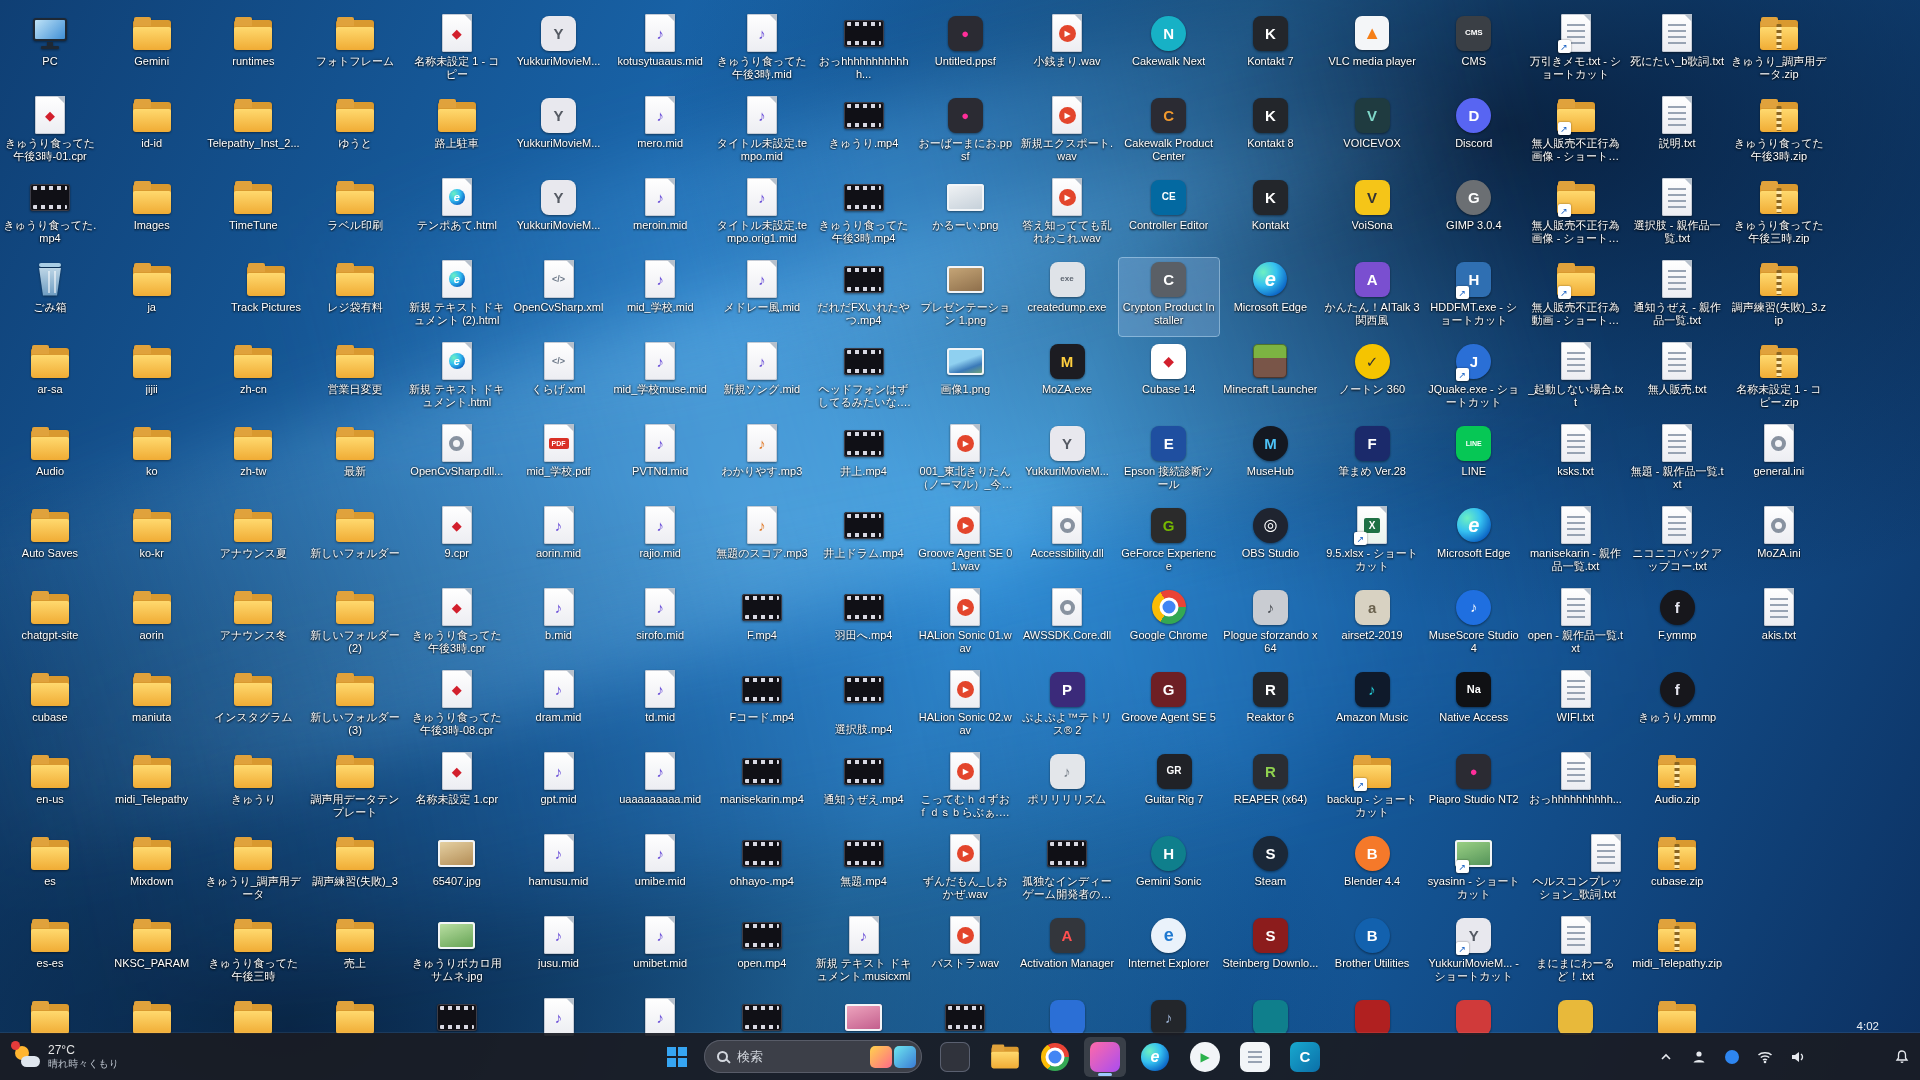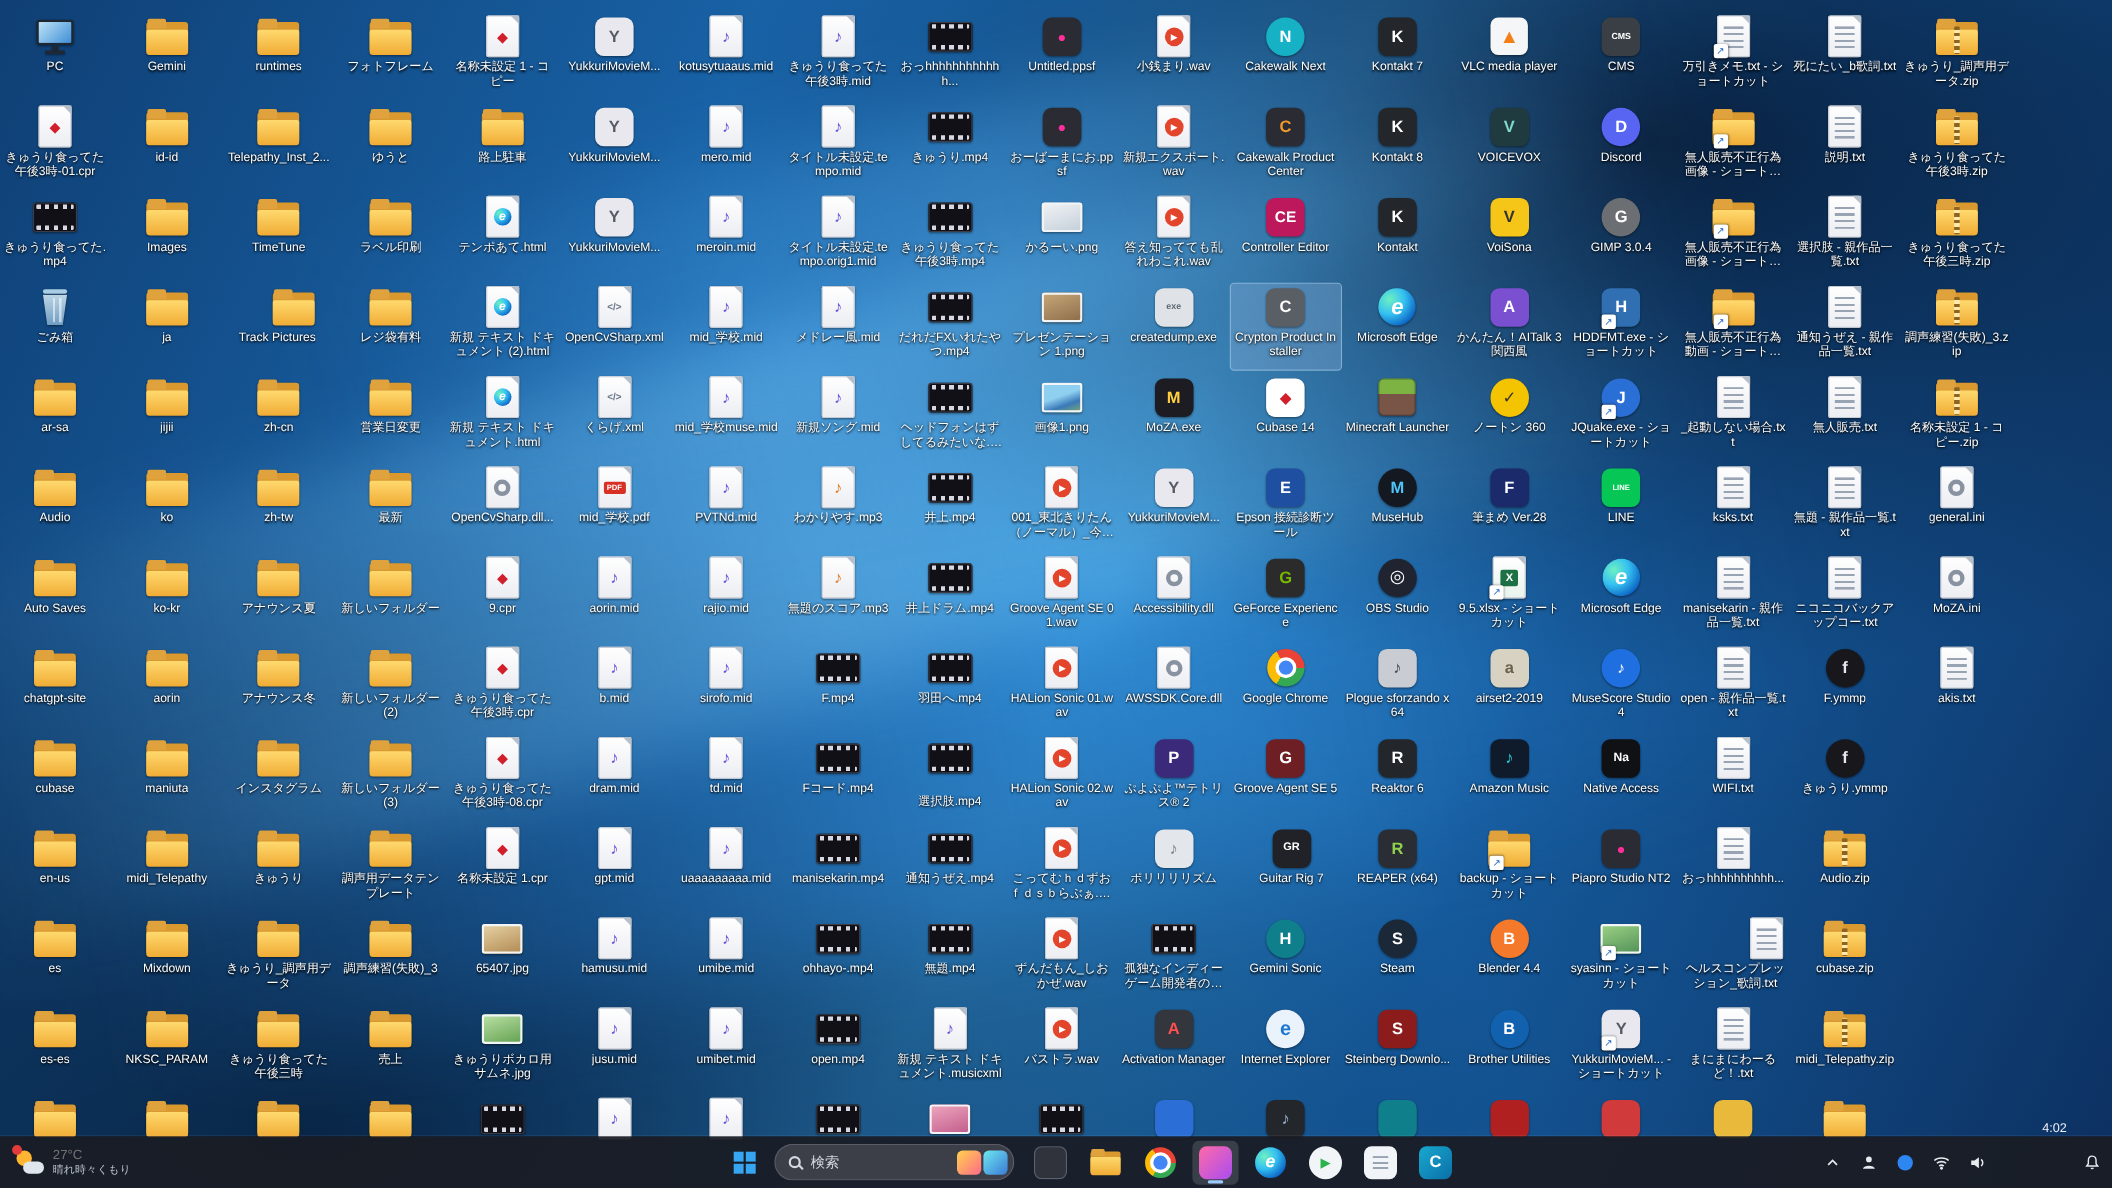--- a/index.html
+++ b/index.html
@@ -99,21 +99,21 @@
 
   
   #taskbar { position:absolute; left:0; right:0; bottom:0; height:47px; background:rgba(26,28,36,.93);
              box-shadow:0 -1px 0 rgba(255,255,255,.07); z-index:10; }
   .weather { position:absolute; left:4px; top:4px; bottom:4px; display:flex; align-items:center; gap:8px; padding:0 10px; border-radius:6px; cursor:pointer; }
   .w-ic { width:26px; height:26px; position:relative; }
   .w-sun { position:absolute; left:1px; top:2px; width:14px; height:14px; border-radius:50%; background:#ffb531; }
   .w-cloud { position:absolute; right:0; bottom:3px; width:19px; height:11px; border-radius:8px; background:#dfe6ee; }
   .w-badge { position:absolute; left:-3px; top:-3px; width:9px; height:9px; border-radius:50%; background:#e23b3b; }
   .w-txt { display:flex; flex-direction:column; line-height:13px; }
-  .w-temp { font-size:12px; color:#737373; }
+  .w-temp { font-size:12px; color:#e5e5e5; }
   .w-desc { font-size:10px; color:#b9c0ca; }
 
   .centerbar { position:absolute; left:658px; top:0; bottom:0; display:flex; align-items:center; gap:8px; }
   button { border:none; background:transparent; cursor:pointer; font-family:inherit; }
   .startbtn { width:38px; height:38px; border-radius:6px; display:flex; align-items:center; justify-content:center; }
   .winlogo { display:grid; grid-template-columns:9px 9px; grid-gap:2px; }
   .winlogo i { width:9px; height:9px; background:#36a5f2; display:block; }
   .searchpill { width:218px; height:33px; border-radius:17px; background:#3c3f48; box-shadow:inset 0 0 0 1px #585c68;
                 display:flex; align-items:center; gap:9px; padding:0 6px 0 13px; cursor:pointer; }
   .mag { width:11px; height:11px; border:2px solid #d4d8df; border-radius:50%; position:relative; flex:0 0 auto; }
@@ -497,21 +497,21 @@
     <div class="cell" style="left: 1017px; top: 176px;">
       <span class="ic">
         <span class="i-doc">
           <span class="g-wav">▶</span>
         </span>
       </span>
       <span class="lbl">答え知ってても乱れわこれ.wav</span>
     </div>
     <div class="cell" style="left: 1118.7px; top: 176px;">
       <span class="ic">
-        <span class="i-app" style="background:#be185d;color:#fff;font-size:14px">CE</span>
+        <span class="i-app" style="background:#0369a1;color:#fff;font-size:10px">CE</span>
       </span>
       <span class="lbl">Controller Editor</span>
     </div>
     <div class="cell" style="left: 1220.4px; top: 176px;">
       <span class="ic">
         <span class="i-app" style="background:#23262b;color:#fff;font-size:15px">K</span>
       </span>
       <span class="lbl">Kontakt</span>
     </div>
     <div class="cell" style="left: 1322.1px; top: 176px;">
@@ -565,21 +565,21 @@
     </div>
     <div class="cell" style="left: 101.7px; top: 258px;">
       <span class="ic">
         <span class="i-folder">
           <span class="f-bk"></span>
           <span class="f-fr"></span>
         </span>
       </span>
       <span class="lbl">ja</span>
     </div>
-    <div class="cell" style="left: 187px; top: 258px; align-items: flex-end;">
+    <div class="cell" style="left: 216px; top: 258px;">
       <span class="ic">
         <span class="i-folder">
           <span class="f-bk"></span>
           <span class="f-fr"></span>
         </span>
       </span>
       <span class="lbl">Track Pictures</span>
     </div>
     <div class="cell" style="left: 305.1px; top: 258px;">
       <span class="ic">

